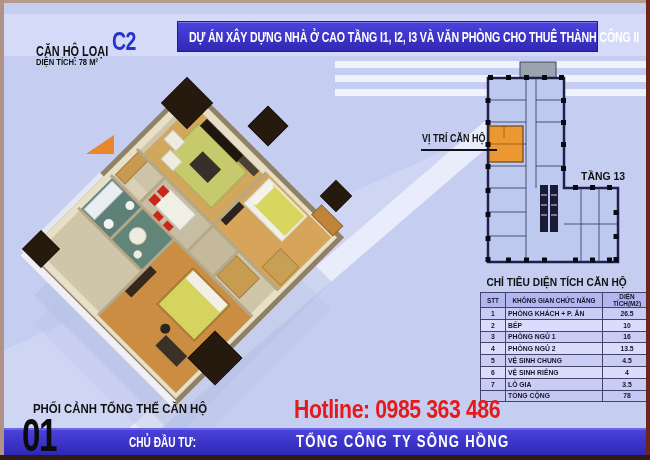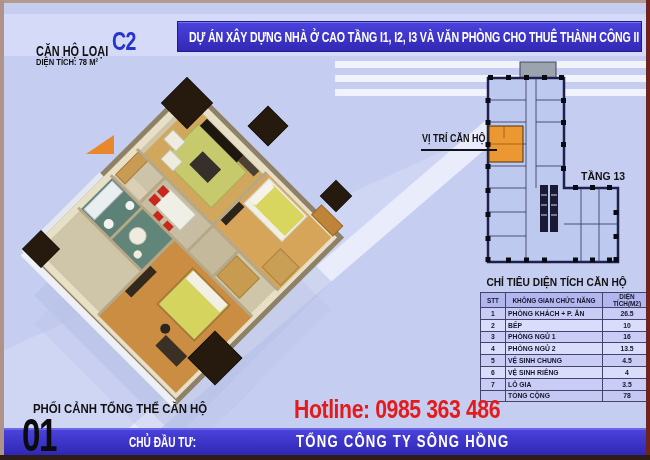--- a/index.html
+++ b/index.html
@@ -13,21 +13,21 @@
     position:absolute; font-weight:bold; white-space:nowrap;
     transform-origin:left top; color:#111;
     font-family:"Liberation Sans","DejaVu Sans",sans-serif;
   }
   
   .unit-type   { left:36px; top:33px; font-size:14px; transform:scaleX(0.78); letter-spacing:0; }
   .unit-code   { position:relative; top:-6px; font-size:25px; color:#2633cc; margin-left:5px; letter-spacing:-1px; }
   .unit-area   { left:36px; top:56px; font-size:9.5px; transform:scaleX(0.80); }
   
   .banner {
-    position:absolute; left:177px; top:21px; width:465px; height:31px;
+    position:absolute; left:177px; top:21px; width:421px; height:31px;
     background:linear-gradient(#4b43de,#3128b4);
     border:1px solid #221b86; box-sizing:border-box;
     box-shadow:inset 0 1px 0 #7a74ea;
   }
   .banner .txt {
     position:absolute; left:11px; top:7px; font-size:14px; color:#fff;
     font-weight:bold; white-space:nowrap; transform:scaleX(0.76);
     transform-origin:left top; letter-spacing:-0.2px;
   }
   

